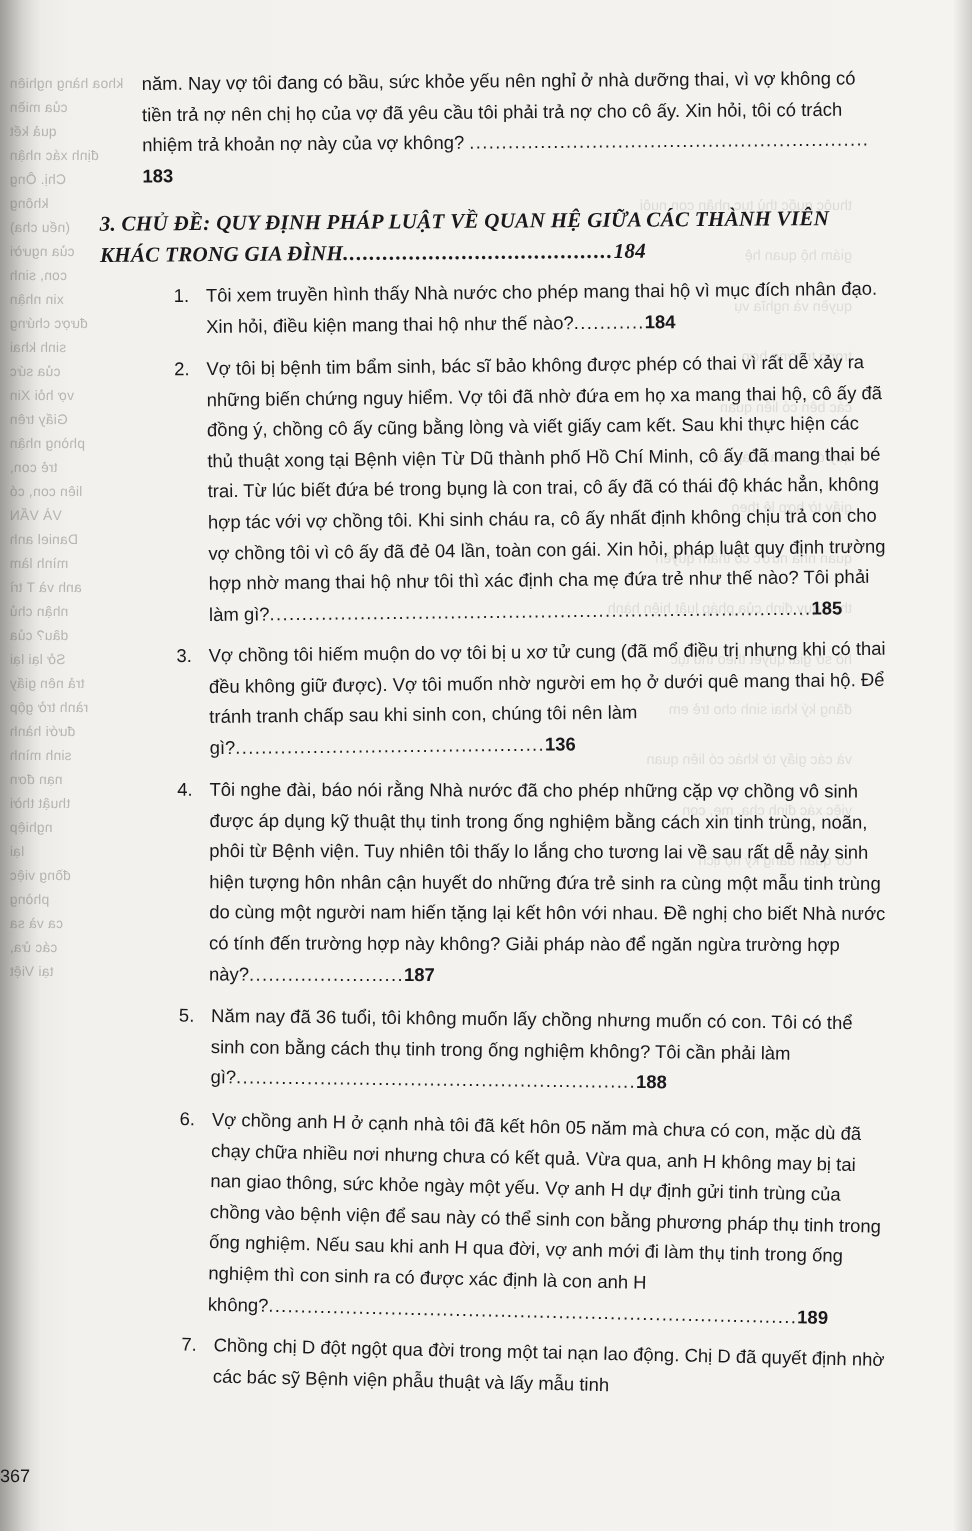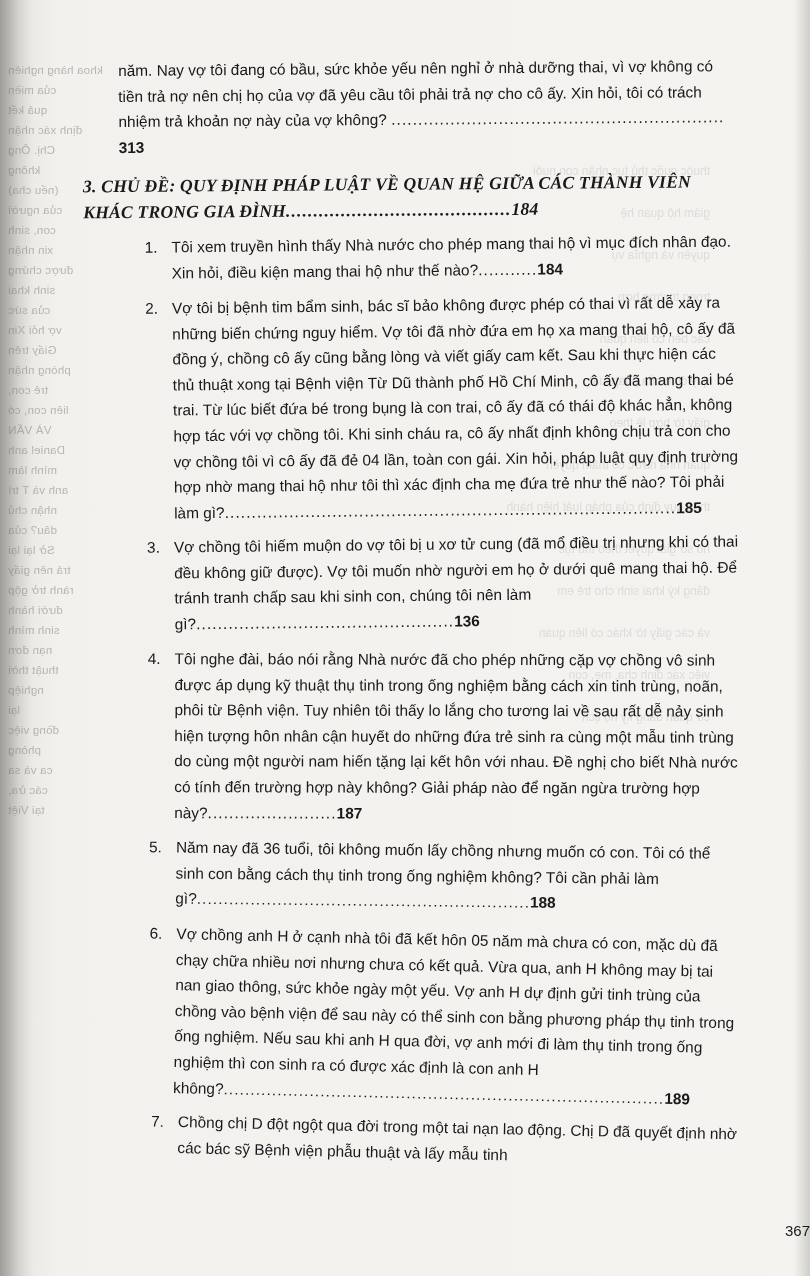--- a/index.html
+++ b/index.html
@@ -138,21 +138,21 @@
   .skew1 { transform: rotate(-0.15deg); transform-origin: left top; }
   .skew2 { transform: rotate(0.6deg); transform-origin: left top; }
   .skew3 { transform: rotate(1.1deg); transform-origin: left top; }
   .skew4 { transform: rotate(1.7deg); transform-origin: left top; }
 
   #folio {
     position: absolute;
     left: 0;
     top: 1222px;
     width: 810px;
-    text-align: right;
+    text-align: left;
     font-size: 15px;
     color: #1a191b;
   }
 </style>
 </head>
 <body>
 
 <div id="page-sheet">
 
   <div class="ghost" id="ghost-left">
@@ -213,21 +213,21 @@
     </div>
 
   <div class="gutter-shade"></div>
   <div class="right-edge"></div>
 
   <div id="content">
 
     <p class="para-top">
       <span>năm. Nay vợ tôi đang có bầu, sức khỏe yếu nên nghỉ ở nhà dưỡng thai, vì vợ không có tiền trả nợ nên chị họ của vợ đã yêu cầu tôi phải trả nợ cho cô ấy. Xin hỏi, tôi có trách nhiệm trả khoản nợ này của vợ không?</span>
       <span class="dots">..............................................................</span>
-      <span class="pg">313</span>
+      <span class="pg">183</span>
     </p>
 
     <div class="section-head">
       <span class="num">3.</span>
       <span>CHỦ ĐỀ:</span>
       <span>QUY ĐỊNH PHÁP LUẬT VỀ QUAN HỆ GIỮA CÁC THÀNH VIÊN KHÁC TRONG GIA ĐÌNH</span><span class="dots">.........................................</span><span class="pg">184</span>
     </div>
 
     <ul class="qlist">
 

